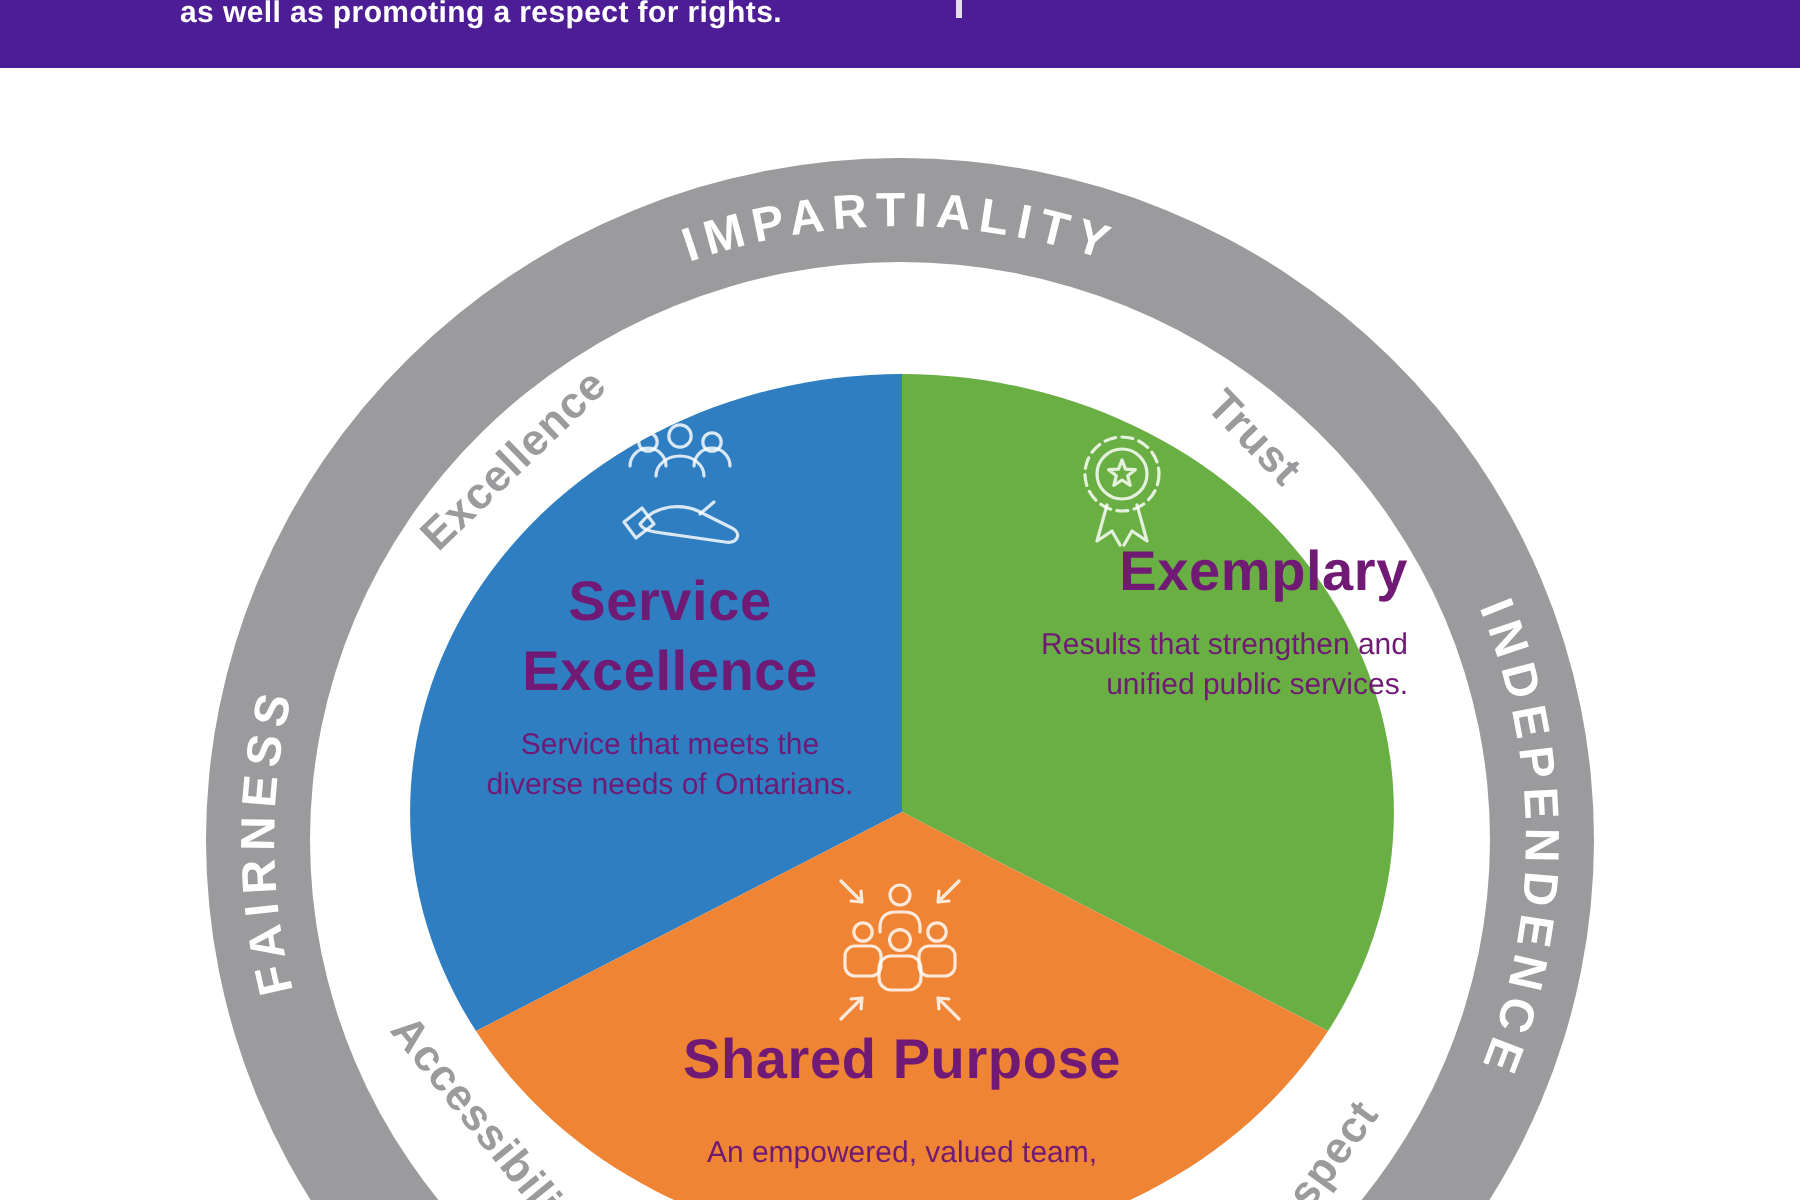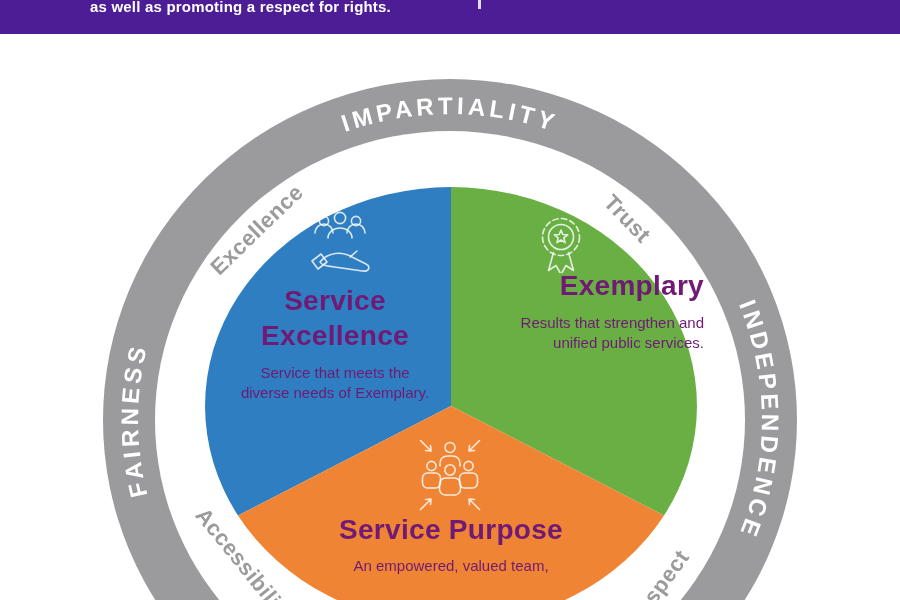--- a/index.html
+++ b/index.html
@@ -36,21 +36,21 @@
   .vl-accessibility { left:200px; top:498px; transform-origin:0 50%; transform:rotate(51deg); }
   .vl-respect       { left:632px; top:612px; transform-origin:0 50%; transform:rotate(-54deg); }
 
   
   .seg-text { position:absolute; text-align:center; color:#701a75; }
   .seg-title { font-size:28px; font-weight:700; line-height:35px; letter-spacing:.3px; }
   .seg-desc  { font-size:15px; font-weight:400; line-height:20px; margin-top:10px; }
   .seg-blue   { left:210px; top:283px; width:250px; }
   .seg-green  { left:440px; top:268px; width:264px;text-align:right; }
   .seg-orange { left:306px; top:512px; width:290px; }
-  .seg-orange .seg-desc { margin-top:9px; }
+  .seg-orange .seg-desc { margin-top:20px; }
 </style>
 </head>
 <body>
 
 <div class="stage">
 
   <div class="banner" style="background: #4c1d95;">
     <span class="banner-text">as well as promoting a respect for rights.</span>
     <span class="banner-tick"></span>
   </div>
@@ -125,36 +125,36 @@
     <div class="value-label vl-accessibility" style="color: rgb(155, 155, 157);">Accessibility</div>
     <div class="value-label vl-respect" style="color: rgb(155, 155, 157);">Respect</div>
 
     <div class="seg-text seg-blue">
       <div class="seg-title">
         <div>Service</div>
         <div>Excellence</div>
       </div>
       <div class="seg-desc">
         <div>Service that meets the</div>
-        <div>diverse needs of Exemplary.</div>
+        <div>diverse needs of Ontarians.</div>
       </div>
     </div>
 
     <div class="seg-text seg-green">
       <div class="seg-title">
         <div>Exemplary</div>
       </div>
       <div class="seg-desc">
         <div>Results that strengthen and</div>
         <div>unified public services.</div>
       </div>
     </div>
 
     <div class="seg-text seg-orange">
       <div class="seg-title">
-        <div>Service Purpose</div>
+        <div>Shared Purpose</div>
       </div>
       <div class="seg-desc">
         <div>An empowered, valued team,</div>
       </div>
     </div>
   </div>
 </div>
 
 </body></html>

